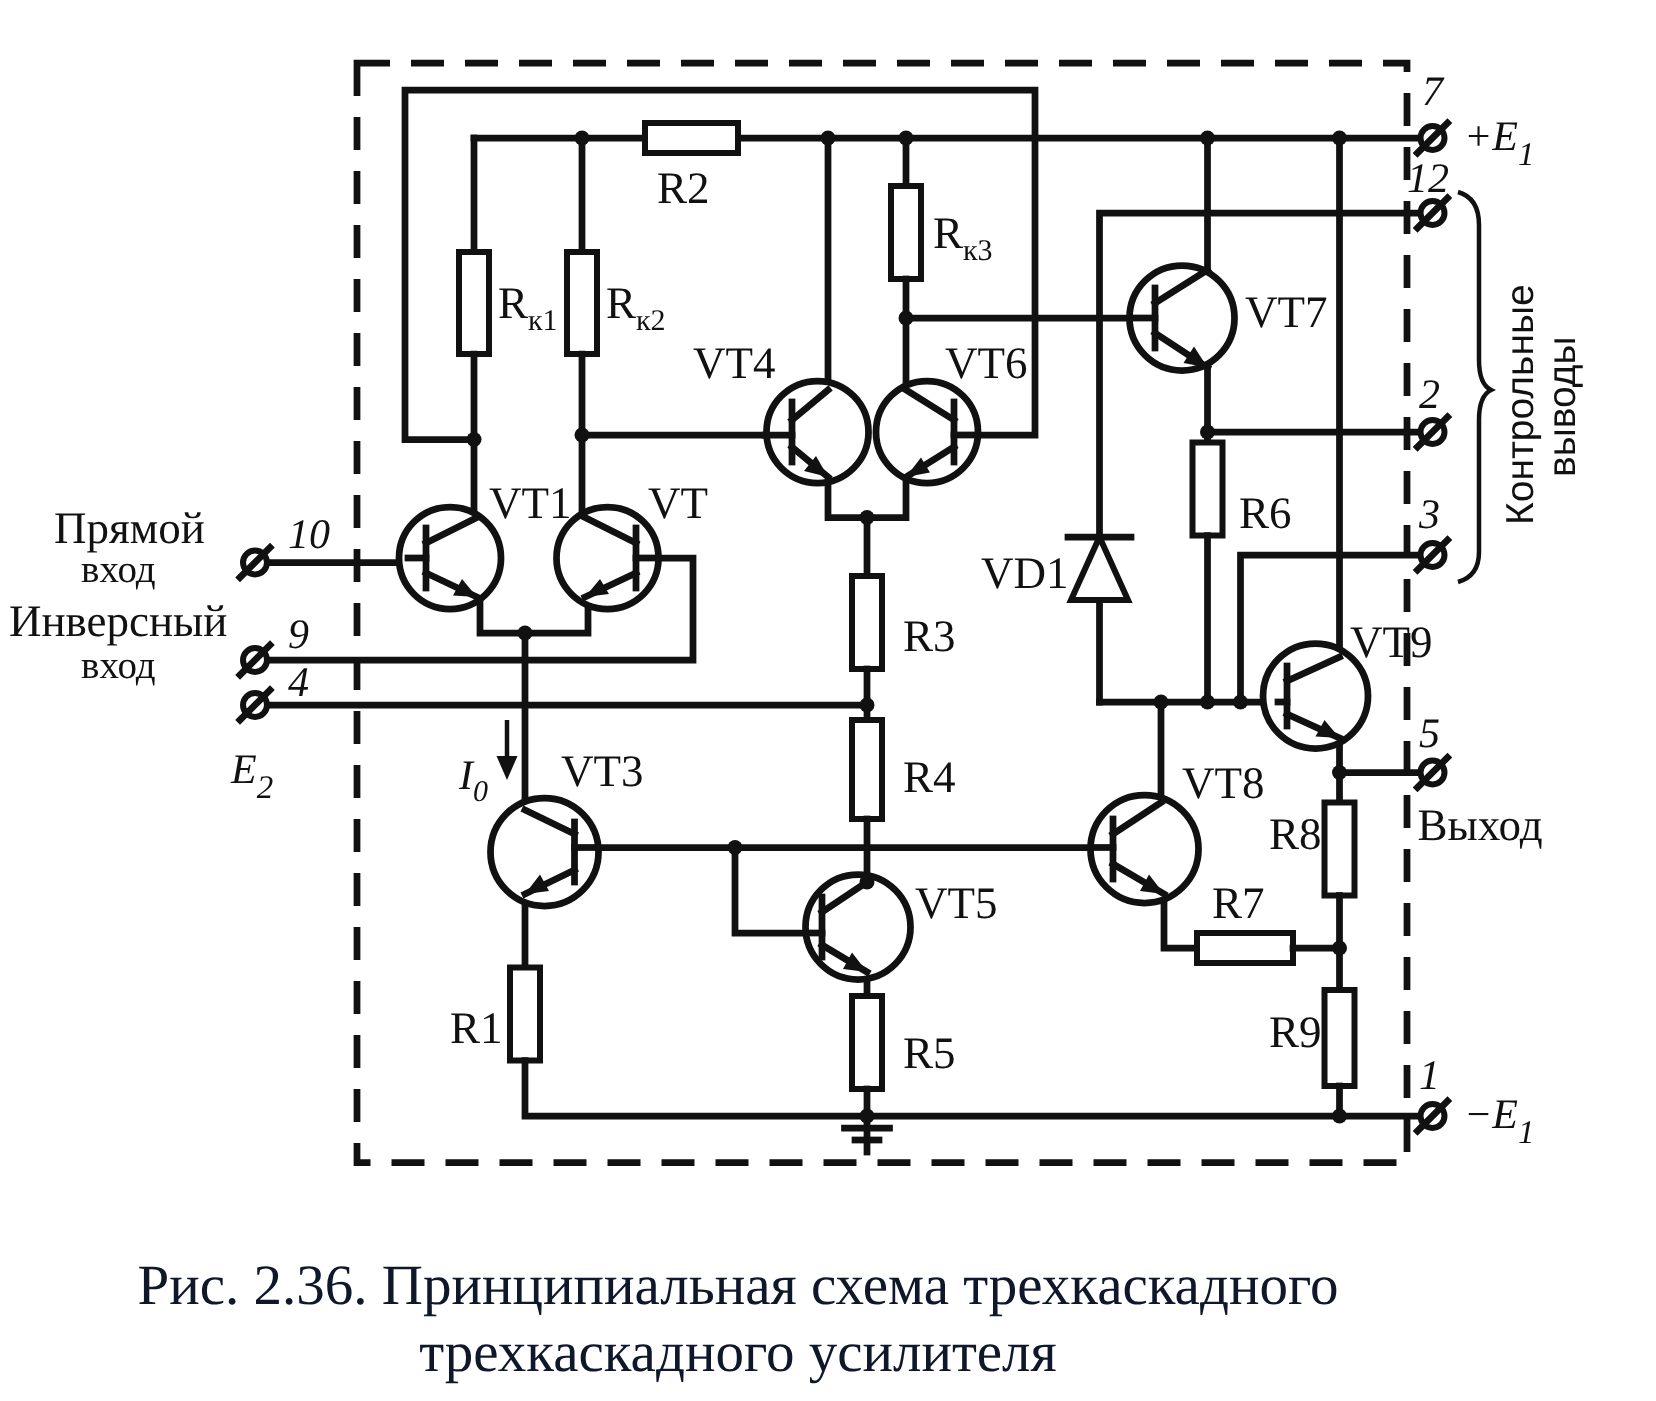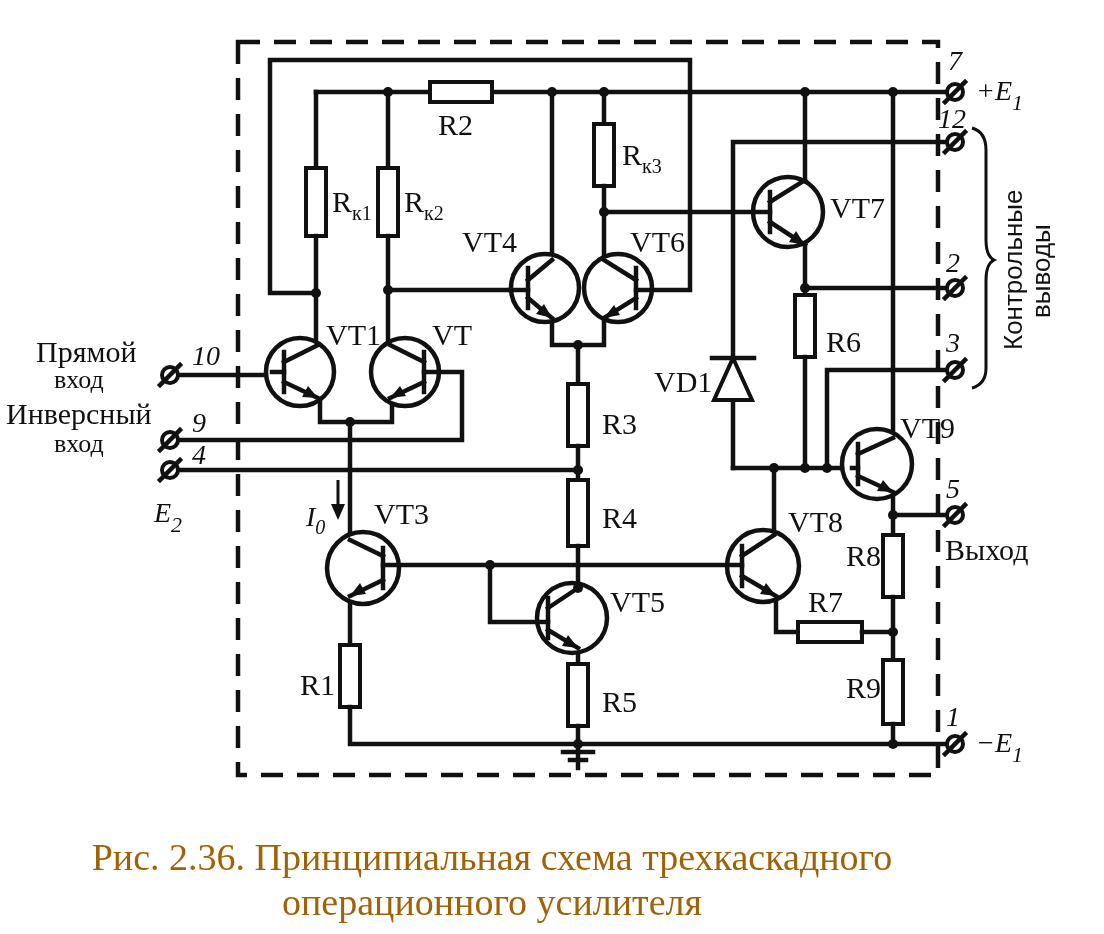--- a/index.html
+++ b/index.html
@@ -8,21 +8,21 @@
   .wire { stroke: #111; stroke-width: 4.5; fill: none; stroke-linecap: square; }
   .thin { stroke: #111; stroke-width: 3; fill: none; }
   .box { stroke: #111; stroke-width: 4.5; fill: none; stroke-dasharray: 22 14; }
   .res { stroke: #111; stroke-width: 4; fill: #fff; }
   .node { fill: #111; }
   .tr-circle { stroke: #111; stroke-width: 4.5; fill: #fff; }
   .lbl { font-family: "Liberation Serif", serif; font-size: 30px; fill: #111; }
   .lbl-it { font-family: "Liberation Serif", serif; font-style: italic; font-size: 28px; fill: #111; }
   .lbl-sm { font-family: "Liberation Serif", serif; font-size: 26px; fill: #111; }
   .lbl-sans { font-family: "Liberation Sans", sans-serif; font-size: 26px; fill: #111; }
-  .caption { position: absolute; left: 0; width: 984px; text-align: center; font-family: "Liberation Serif", serif; font-size: 38px; color: #a16207; line-height: 44px; }
+  .caption { position: absolute; left: 0; width: 984px; text-align: center; font-family: "Liberation Serif", serif; font-size: 38px; color: #0f172a; line-height: 44px; }
 </style>
 </head>
 <body>
 
 <svg id="schematic" width="1104" height="800" viewBox="0 0 1104 800">
 
   <path class="box" d="M238,42 L938,42 L938,775 L238,775 Z"></path>
 
   <path class="wire" d="M316,293 L270,293 L270,60 L690,60 L690,290 L650,290"></path>
 
@@ -310,13 +310,13 @@
   </g>
   <text class="lbl-it" x="946" y="726">1</text>
   <text class="lbl-it" x="976" y="752"><tspan>−E</tspan><tspan font-size="22" dy="10">1</tspan></text>
 
   <path class="thin" d="M972,128 Q986,132 986,150 L986,240 Q986,256 994,260 Q986,264 986,280 L986,368 Q986,384 972,388"></path>
   <text class="lbl-sans" transform="translate(1022,350) rotate(-90)">Контрольные</text>
   <text class="lbl-sans" transform="translate(1050,318) rotate(-90)">выводы</text>
 </svg>
 
 <div class="caption" style="top:835px;">Рис. 2.36. Принципиальная схема трехкаскадного</div>
-<div class="caption" style="top:880px;">операционного усилителя</div>
+<div class="caption" style="top:880px;">трехкаскадного усилителя</div>
 
 </body></html>

